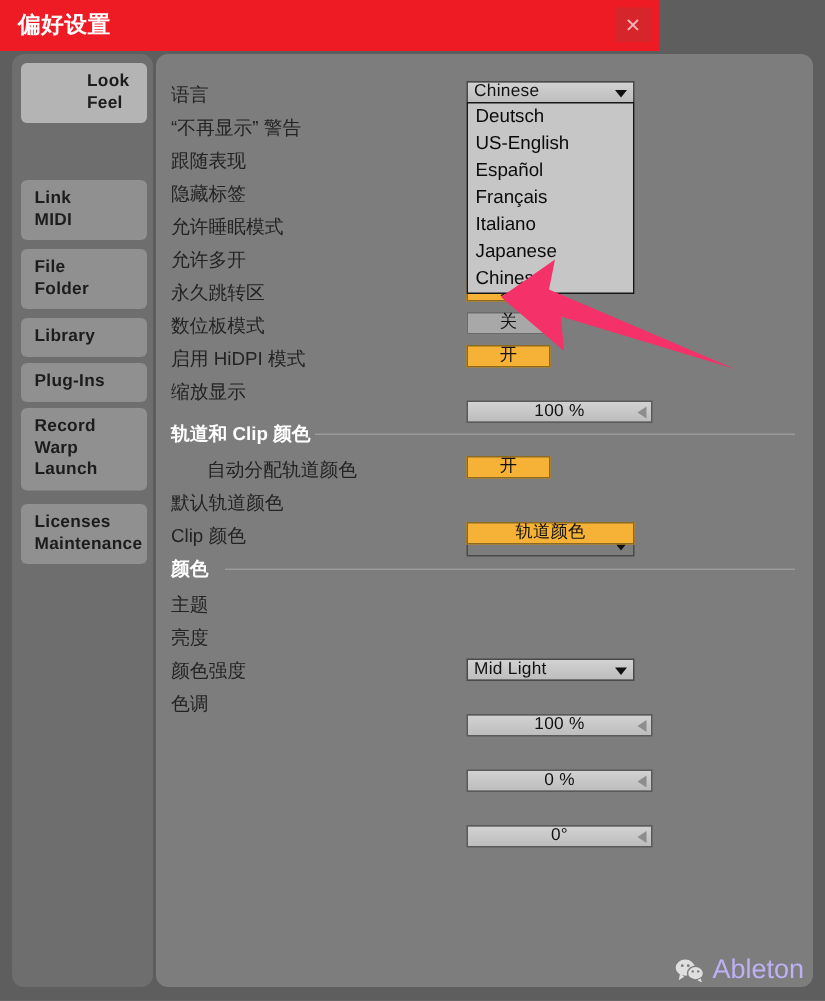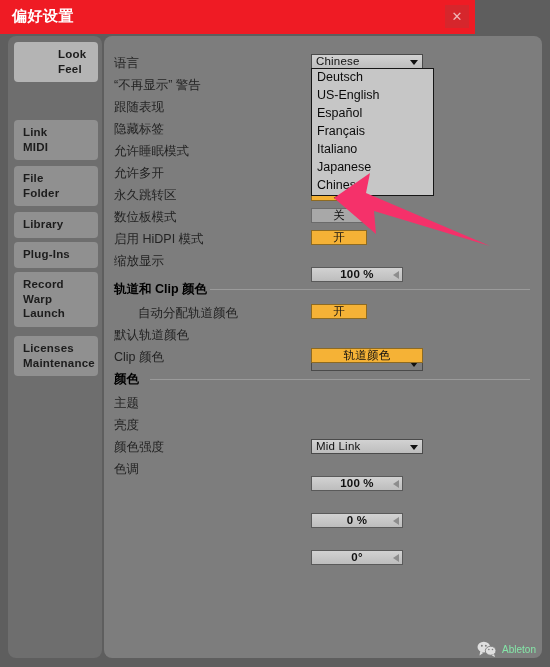--- a/index.html
+++ b/index.html
@@ -21,21 +21,21 @@
     left: 0; top: 0;
     width: 550px;
     height: 667px;
     background: #5e5e5e;
   }
 
   
   #titlebar {
     position: absolute;
     left: 0; top: 0;
-    width: 475px;
+    width: 440px;
     height: 34px;
     background: #ef1b24;
   }
   #titlebar .title {
     position: absolute;
     left: 12px;
     top: 7px;
     color: #ffffff;
     font-size: 15px;
     font-weight: bold;
@@ -108,21 +108,21 @@
   .row-label {
     position: absolute;
     color: #232323;
     font-size: 12.5px;
     white-space: nowrap;
   }
   .section-head {
     position: absolute;
     font-size: 12.5px;
     font-weight: bold;
-    color: #000000;
+    color: #ffffff;
     white-space: nowrap;
   }
   .section-rule {
     position: absolute;
     height: 1px;
     background: #9a9a9a;
   }
 
   
   .ctl {
@@ -142,22 +142,22 @@
     width: 56px;
   }
   .toggle-off {
     background: #a8a8a8;
     border: 1px solid #6b6b6b;
     width: 56px;
   }
   .slider {
     background: linear-gradient(to bottom, #d2d2d2, #bdbdbd);
     border: 1px solid #5a5a5a;
-    width: 92px;
-    font-weight: bold;
+    width: 124px;
+    font-weight: normal;
     position: relative;
   }
   .slider::after {
     content: "";
     position: absolute;
     right: 3px;
     top: 3px;
     border-top: 4px solid transparent;
     border-bottom: 4px solid transparent;
     border-right: 6px solid #8d8d8d;
@@ -188,21 +188,21 @@
     border: 1px solid #8d6a22;
     width: 112px;
     font-weight: normal;
   }
 
   
   #lang-list {
     position: absolute;
     left: 311px;
     top: 68px;
-    width: 123px;
+    width: 112px;
     background: #c6c6c6;
     border: 1px solid #161616;
     z-index: 30;
     box-sizing: border-box;
   }
   #lang-list .opt {
     font-size: 12.5px;
     color: #0b0b0b;
     padding: 1px 0 1px 5px;
     height: 16px;
@@ -223,22 +223,22 @@
   }
 
   
   #watermark {
     position: absolute;
     right: 14px;
     bottom: 10px;
     display: flex;
     align-items: center;
     gap: 5px;
-    color: #86efac;
-    font-size: 10px;
+    color: #c4b5fd;
+    font-size: 18px;
     opacity: 0.92;
   }
 </style>
 </head>
 <body>
 
 <div id="window">
 
   <div id="titlebar">
     <div class="title">偏好设置</div>
@@ -298,21 +298,21 @@
       <div class="section-rule" style="top: 253px; left: 106px; right: 12px;"></div>
       <div class="row-label" style="left: 10px; top: 269px; margin-left: 24px;">自动分配轨道颜色</div>
       <div class="ctl toggle-on" style="left: 207px; top: 268px;"><span>开</span></div>
       <div class="row-label" style="left: 10px; top: 291px;">默认轨道颜色</div>
       <div class="ctl dropdown blank" style="left: 207px; top: 290px;"><span></span><i class="chev"></i></div>
       <div class="row-label" style="left: 10px; top: 313px;">Clip 颜色</div>
       <div class="ctl colorbtn" style="left: 207px; top: 312px;"><span>轨道颜色</span></div>
       <div class="section-head" style="left: 10px; top: 335px;">颜色</div>
       <div class="section-rule" style="top: 343px; left: 46px; right: 12px;"></div>
       <div class="row-label" style="left: 10px; top: 359px;">主题</div>
-      <div class="ctl dropdown" style="left: 207px; top: 358px;"><span>Mid Link</span><i class="chev"></i></div>
+      <div class="ctl dropdown" style="left: 207px; top: 358px;"><span>Mid Light</span><i class="chev"></i></div>
       <div class="row-label" style="left: 10px; top: 381px; text-align: right;">亮度</div>
       <div class="ctl slider" style="left: 207px; top: 380px;"><span>100 %</span></div>
       <div class="row-label" style="left: 10px; top: 403px;">颜色强度</div>
       <div class="ctl slider" style="left: 207px; top: 402px;"><span>0 %</span></div>
       <div class="row-label" style="left: 10px; top: 425px;">色调</div>
       <div class="ctl slider" style="left: 207px; top: 424px;"><span>0°</span></div>
     </div>
 
   <div id="lang-list">
       <div class="opt">Deutsch</div>

